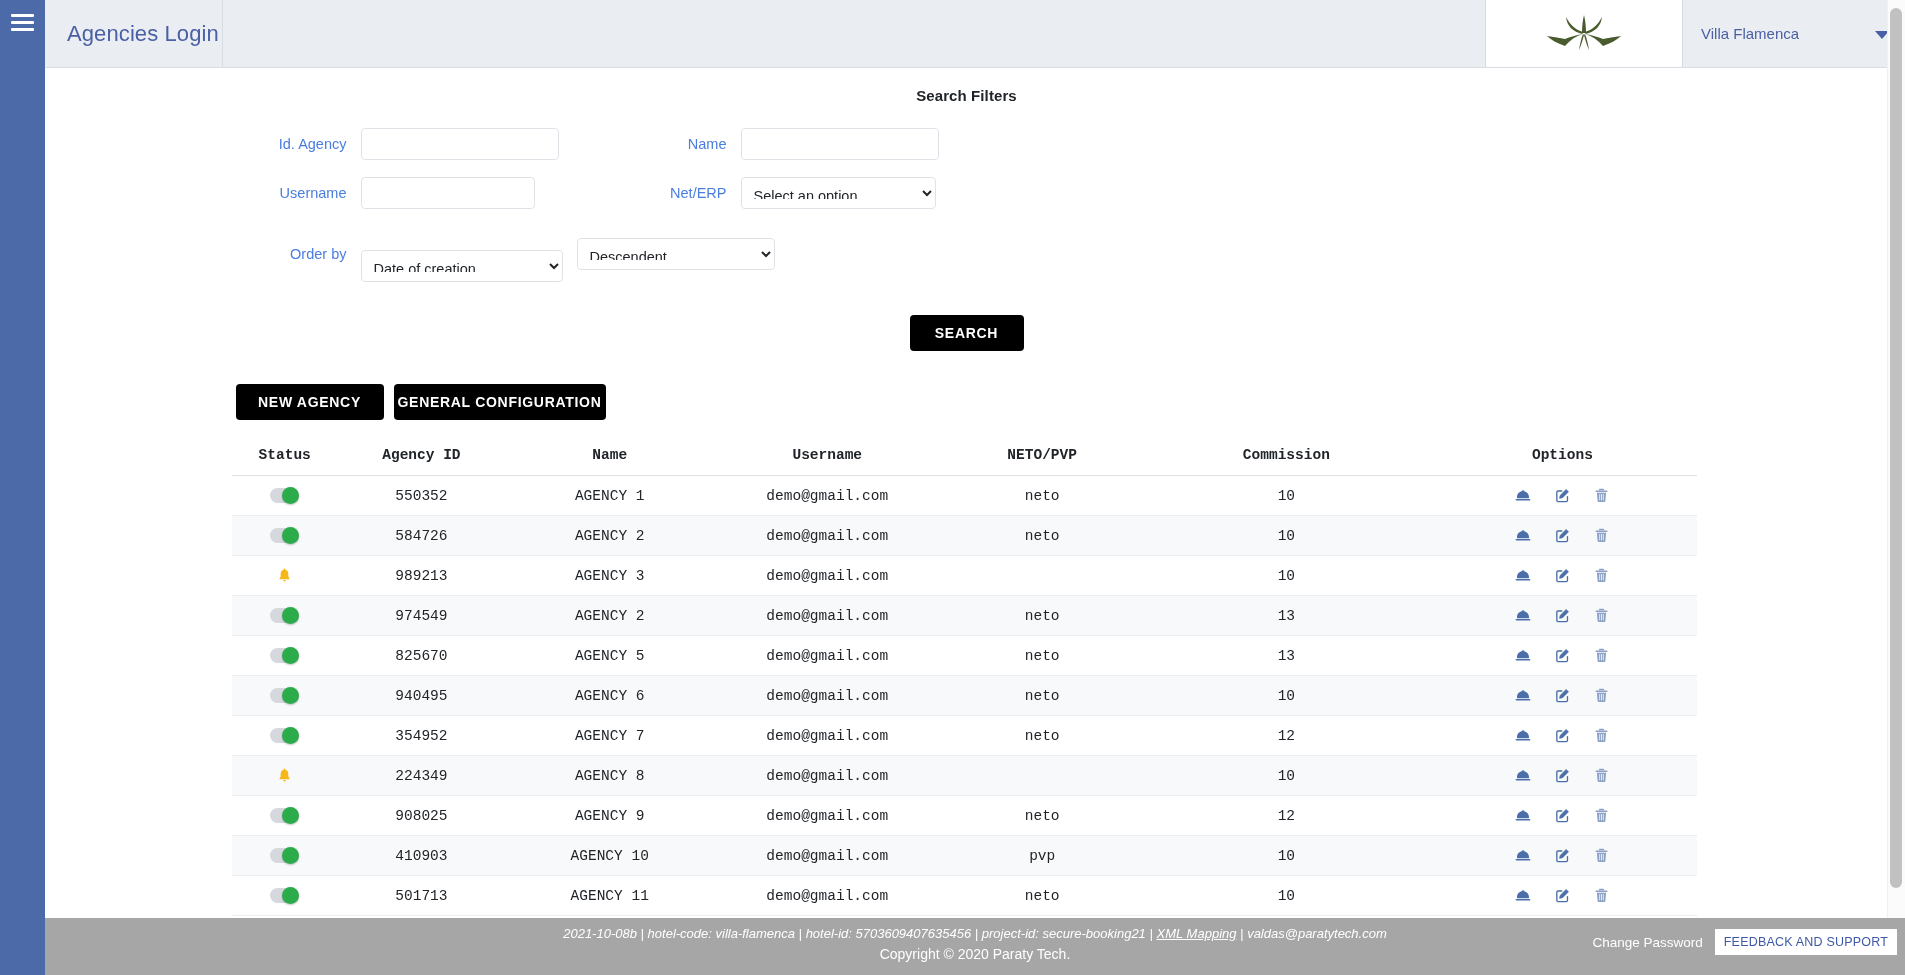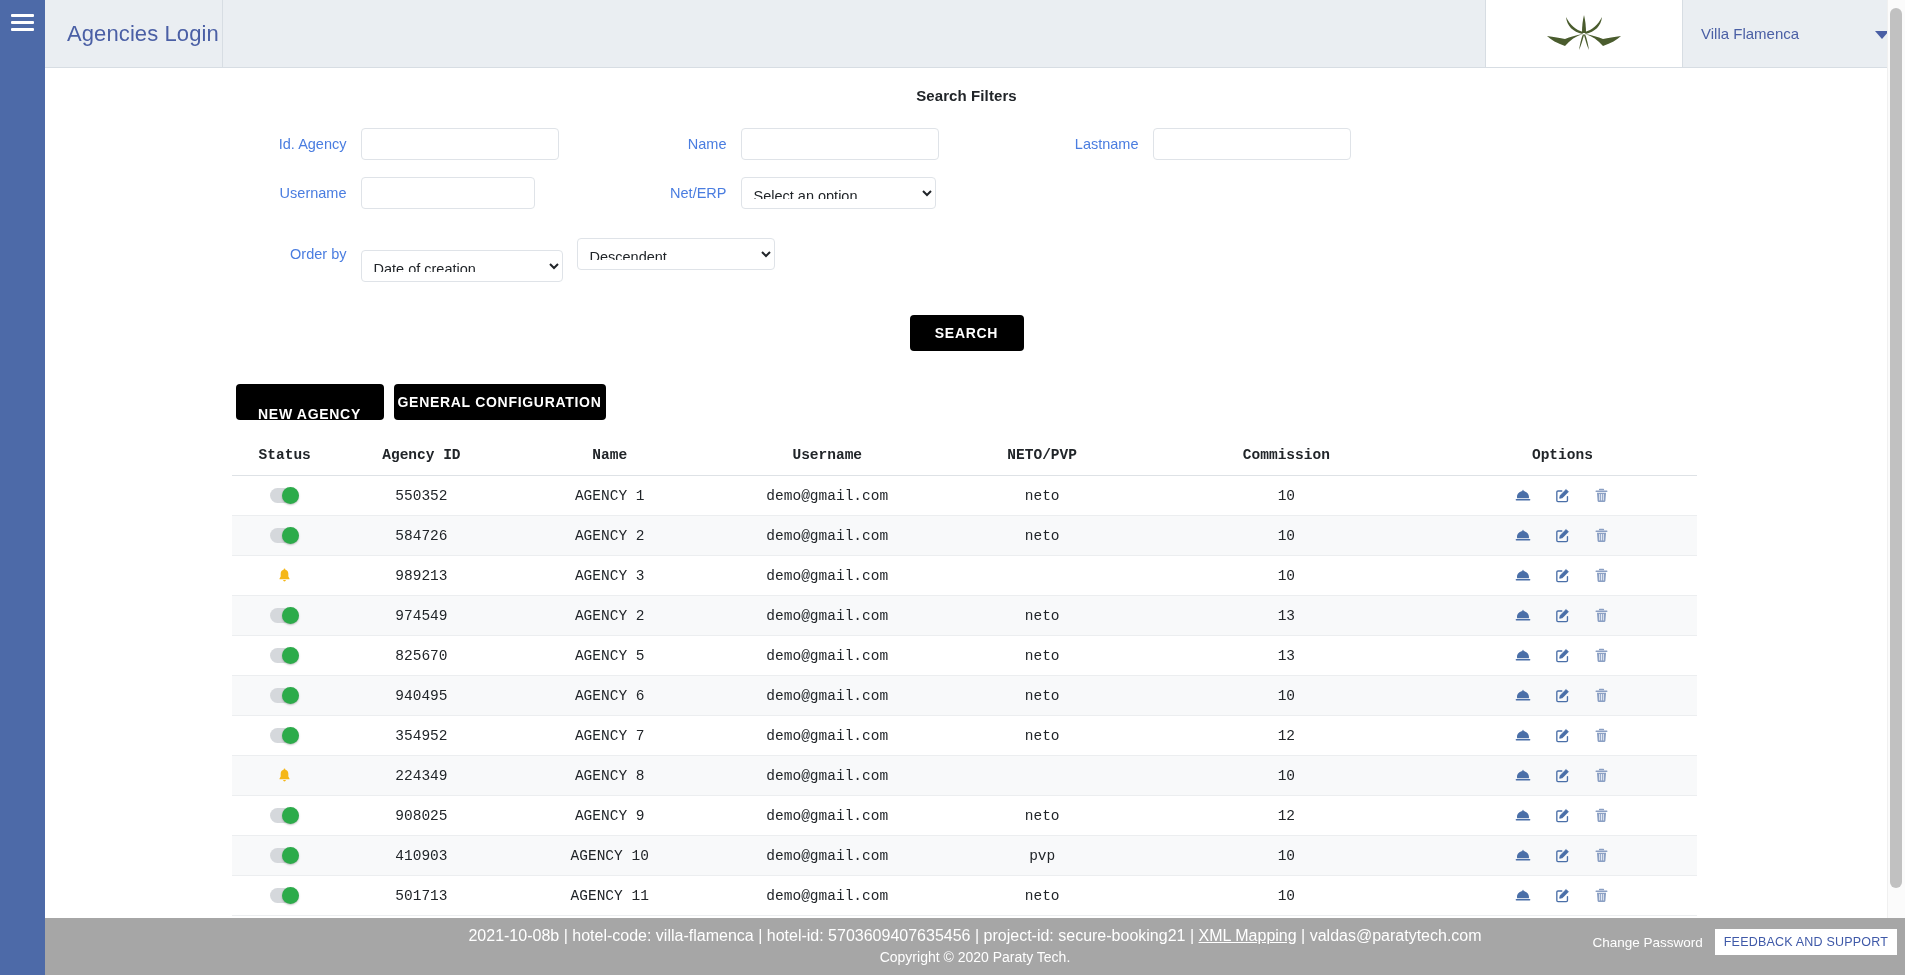--- a/index.html
+++ b/index.html
@@ -210,21 +210,21 @@
     line-height: 36px;
   }
   .btn-search { width: 114px; padding: 0; }
 
   .action-row {
     display: flex;
     gap: 10px;
     margin-top: 33px;
     margin-left: 4px;
   }
-  .btn-new { width: 148px; padding: 12px; }
+  .btn-new { width: 148px; padding: 0; }
   .btn-cfg { width: 212px; padding: 0; }
 
   
   table.agencies {
     width: 1465px;
     margin-top: 18px;
     border-collapse: collapse;
     font-size: 14.5px;
     font-family: Liberation Mono, monospace;
   }
@@ -286,23 +286,24 @@
     left: 45px;
     bottom: 0;
     width: 1860px;
     height: 57px;
     background: #a6a6a6;
     color: #ffffff;
     z-index: 25;
   }
   .footer-text {
     text-align: center;
-    font-size: 16px;
+    font-size: 13px;
     padding-top: 8px;
     line-height: 1.2;
+    font-style: italic;
   }
   .footer-text a {
     color: #ffffff;
     text-decoration: underline;
   }
   .footer-copy {
     text-align: center;
     font-size: 14px;
     padding-top: 4px;
   }
@@ -397,24 +398,20 @@
         <div class="fgroup">
           <div class="lbl c1">Id. Agency</div>
           <input class="txt-input c1-in" type="text" value="" style="">
         </div>
         <div class="gap-a"></div>
         <div class="fgroup">
           <div class="lbl c2">Name</div>
           <input class="txt-input c2-in" type="text" value="" style="">
         </div>
         <div class="gap-b"></div>
-        <div class="fgroup">
-          <div class="lbl c3">Lastname</div>
-          <input class="txt-input c3-in" type="text" value="" style="">
-        </div>
       </div>
 
       <div class="filter-row">
         <div class="fgroup">
           <div class="lbl u1">Username</div>
           <input class="txt-input u1-in" type="text" value="" style="">
         </div>
         <div class="gap-a" style="width:76px"></div>
         <div class="fgroup">
           <div class="lbl u2">Net/ERP</div>

